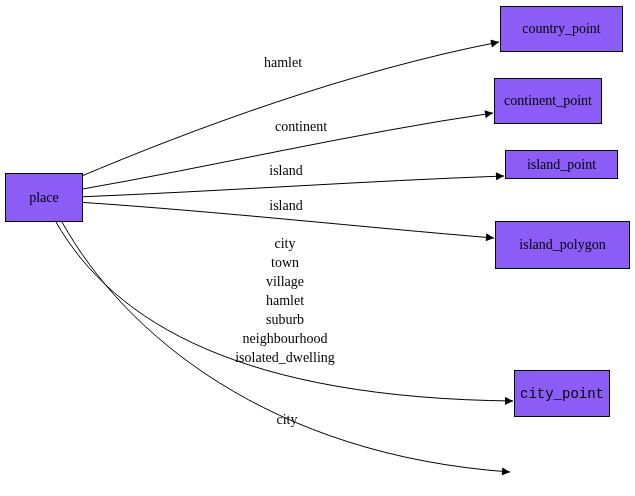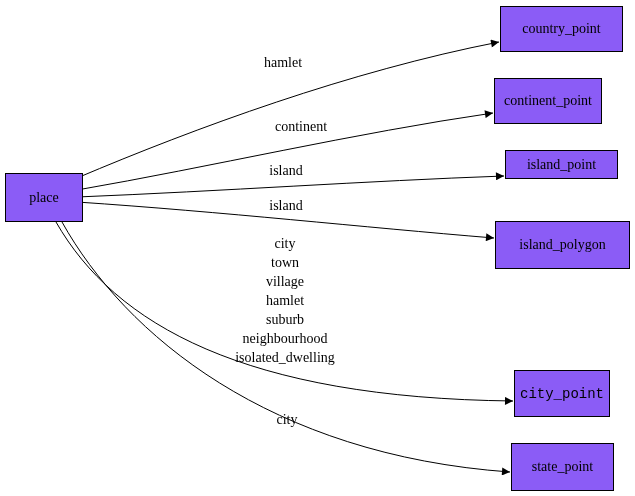--- a/index.html
+++ b/index.html
@@ -77,21 +77,20 @@
   <div class="node" style="left:500px; top:6px; width:123px; height:46px;">country_point</div>
 
   <div class="node" style="left:494px; top:78px; width:108px; height:46px;">continent_point</div>
 
   <div class="node" style="left:505px; top:150px; width:113px; height:29px;">island_point</div>
 
   <div class="node" style="left:495px; top:221px; width:135px; height:48px;">island_polygon</div>
 
   <div class="node" style="left:514px; top:370px; width:96px; height:47px;font-family:Liberation Mono, monospace;">city_point</div>
 
-  <div class="node" style="left:511px; top:443px; width:103px; height:48px;">state_point</div>
 
   <div class="edge-label" style="left:283px; top:54px;">hamlet</div>
 
   <div class="edge-label" style="left:301px; top:118px;">continent</div>
 
   <div class="edge-label" style="left:286px; top:162px;">island</div>
 
   <div class="edge-label" style="left:286px; top:197px;">island</div>
 
   <div class="edge-label multi" style="left:285px; top:234px;">city

